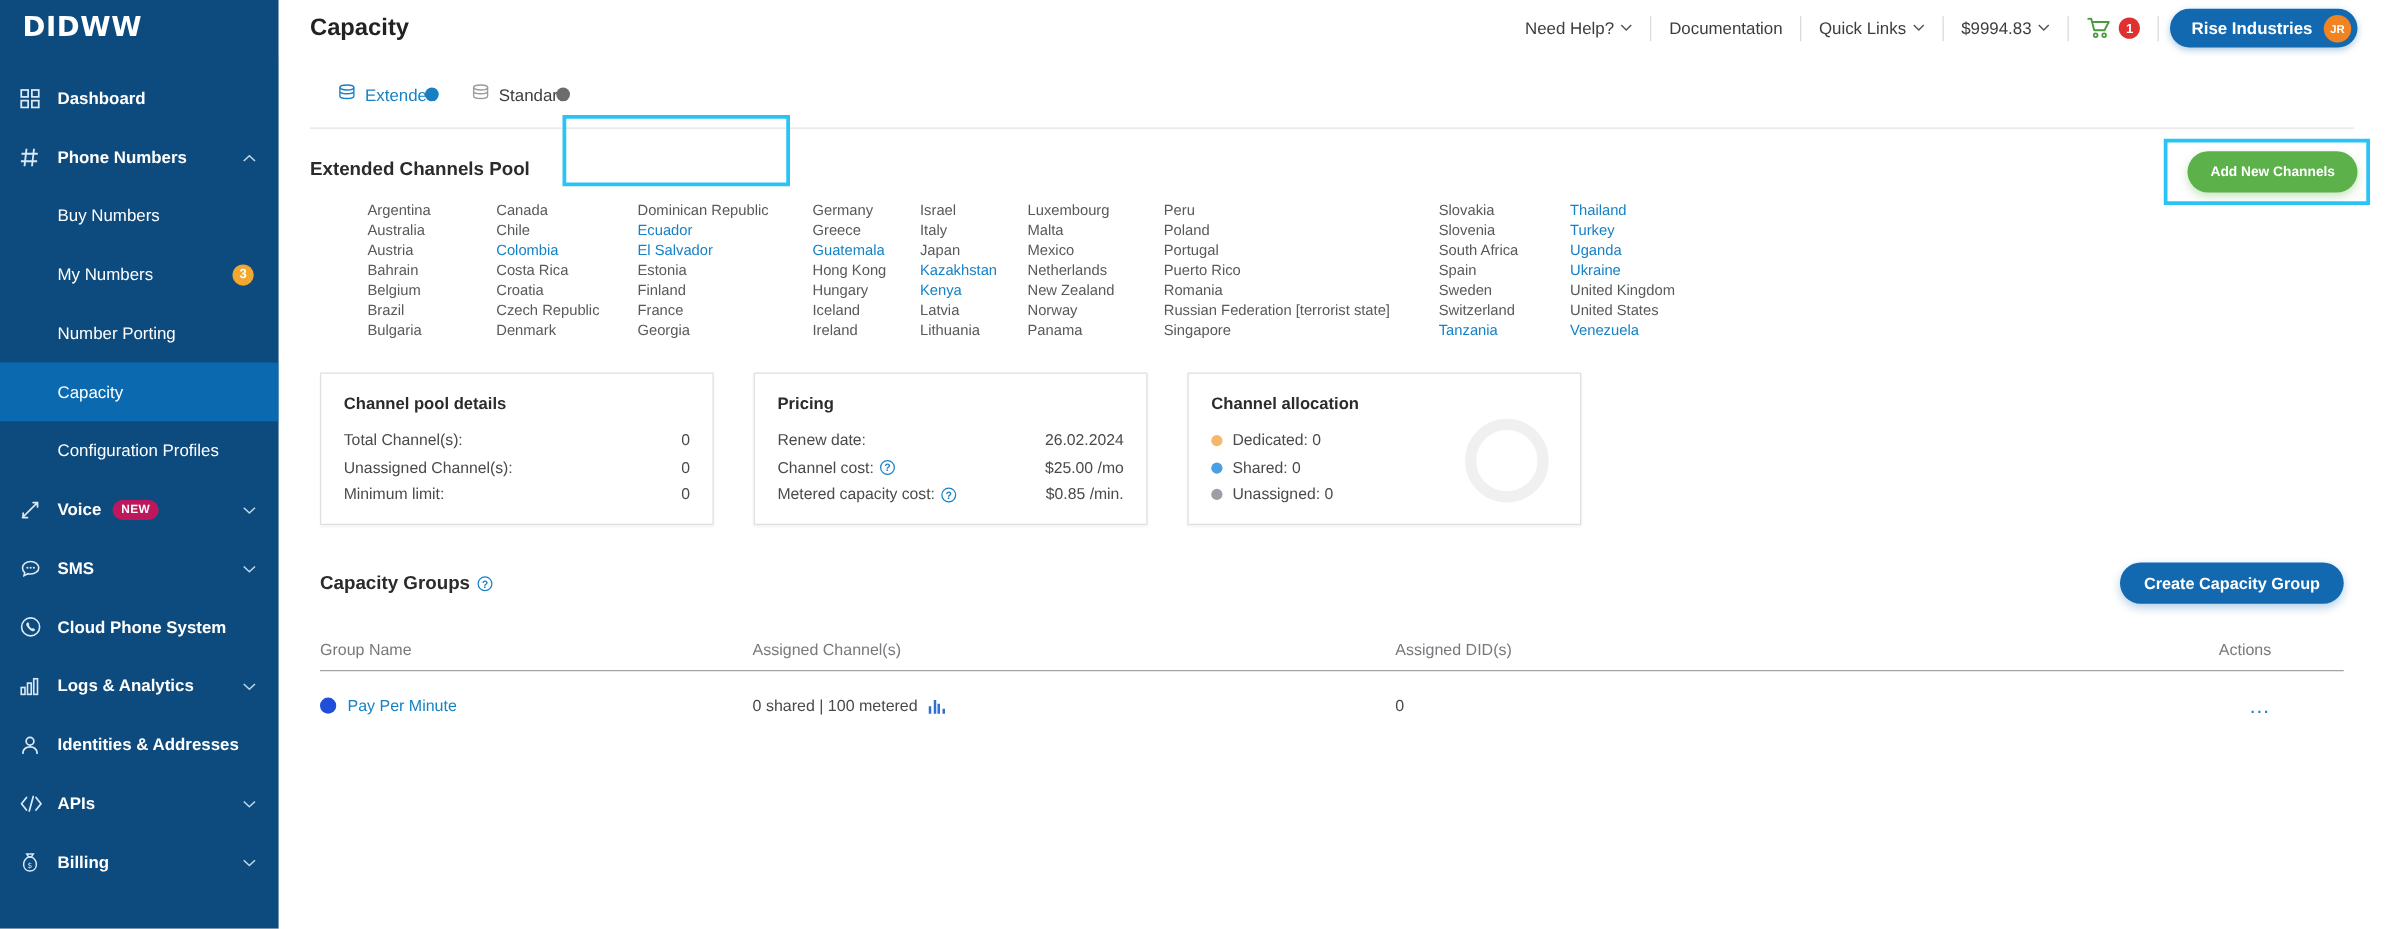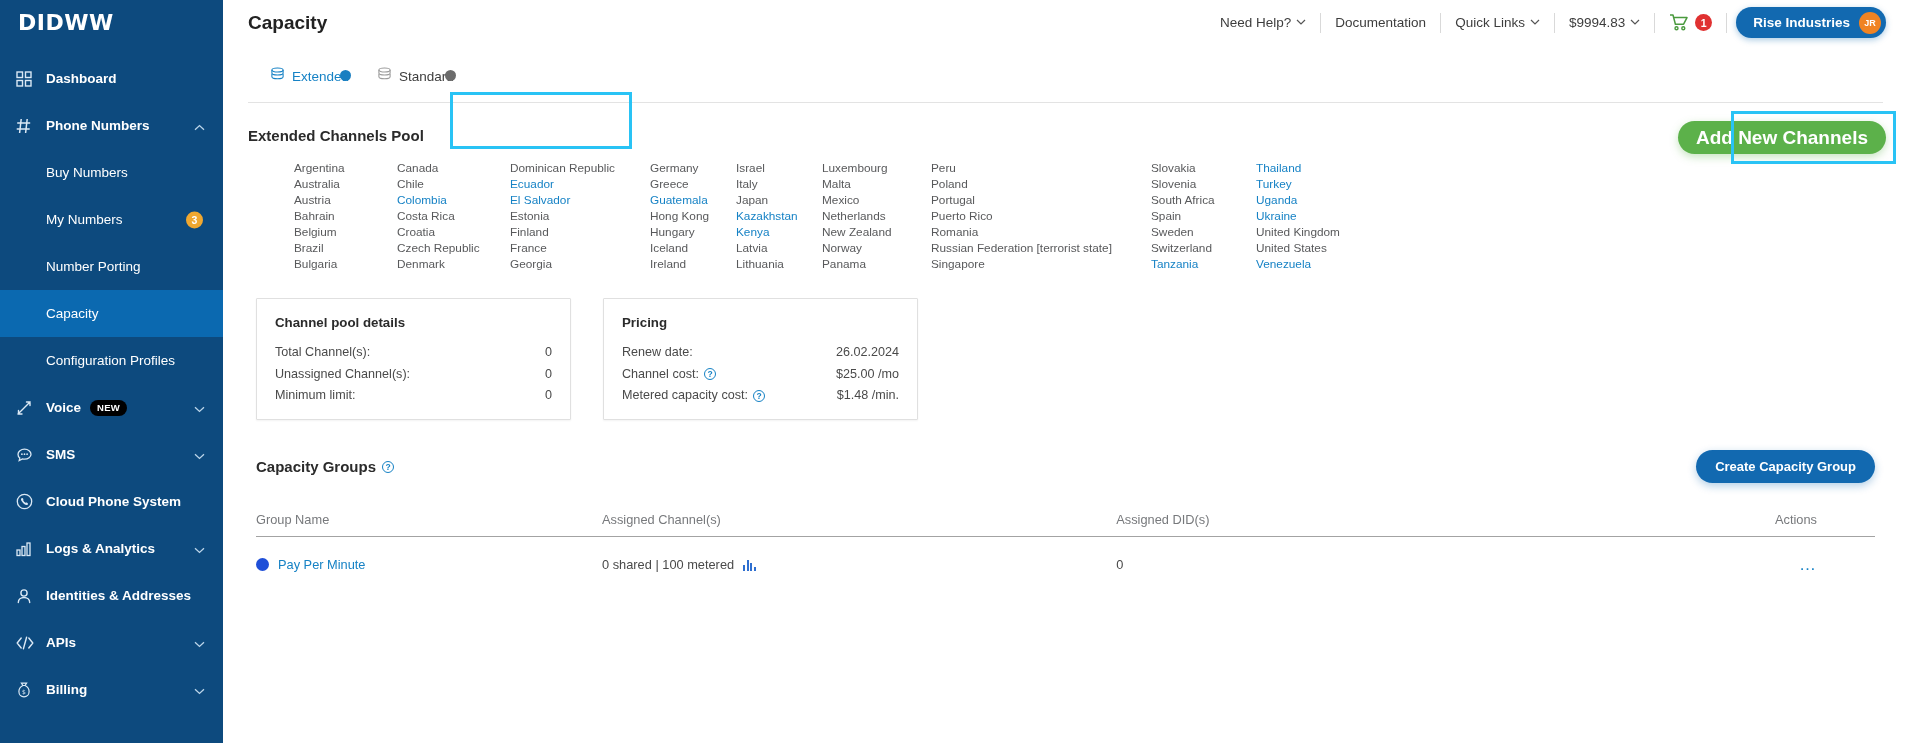--- a/index.html
+++ b/index.html
@@ -49,21 +49,21 @@
     position: absolute; right: 18px; top: 50%; transform: translateY(-50%);
     color: #bcd6ea;
   }
   .badge-count {
     position: absolute; right: 20px; top: 50%; transform: translateY(-50%);
     background: #f0a830; color: #fff; font-size: 10.5px; font-weight: bold;
     width: 17px; height: 17px; border-radius: 50%;
     display: flex; align-items: center; justify-content: center;
   }
   .badge-new {
-    background: #000000; color: #fff; font-size: 9.5px; font-weight: bold;
+    background: #be185d; color: #fff; font-size: 9.5px; font-weight: bold;
     border-radius: 9px; padding: 2px 7px 3px; margin-left: 9px; letter-spacing: .3px;
   }
 
   
   .main { flex: 1; height: 743px; background: #ffffff; position: relative; overflow: hidden; }
 
   
   .topbar {
     height: 45px; display: flex; align-items: center;
     padding: 0 22px 0 25px; background: #fff;
@@ -126,21 +126,21 @@
     font-size: 15px; font-weight: bold; color: #2b2b2b;
     margin-top: 24px; display: flex; align-items: center; gap: 6px;
   }
   .addnew-outline {
     position: absolute; right: 12px; top: 111px; width: 165px; height: 53px;
     border: 3px solid #29c3f5; z-index: 5; pointer-events: none;
   }
   .btn-green {
     position: absolute; right: 22px; top: 121px;
     background: #5cb14a; color: #fff; border: none; border-radius: 18px;
-    height: 33px; padding: 0 18px; font-size: 19px; font-weight: bold;
+    height: 33px; padding: 0 18px; font-size: 11px; font-weight: bold;
     cursor: pointer; font-family: "Liberation Sans", sans-serif;
     box-shadow: 0 3px 8px rgba(92,177,74,.35);
   }
   .btn-blue {
     background: #1269b0; color: #fff; border: none; border-radius: 18px;
     height: 33px; padding: 0 19px; font-size: 13px; font-weight: bold;
     cursor: pointer; font-family: "Liberation Sans", sans-serif;
     box-shadow: 0 3px 8px rgba(18,105,176,.32);
   }
 
@@ -531,25 +531,43 @@
               <div class="kv">
                 <span class="k">Renew date:</span>
                 <span class="v">26.02.2024</span>
               </div>
               <div class="kv">
                 <span class="k">Channel cost:<span class="qmark">?</span></span>
                 <span class="v">$25.00 /mo</span>
               </div>
               <div class="kv">
                 <span class="k">Metered capacity cost:<span class="qmark">?</span></span>
-                <span class="v">$1.48 /min.</span>
+                <span class="v">$0.85 /min.</span>
               </div>
             </div>
         </div>
 
+        <div class="card">
+          <div class="card-title">Channel allocation</div>
+          <div id="alloc-rows">
+              <div class="legend-row">
+                <span class="legend-dot" style="background: rgb(246, 183, 104);"></span>
+                <span>Dedicated: 0</span>
+              </div>
+              <div class="legend-row">
+                <span class="legend-dot" style="background: rgb(74, 159, 224);"></span>
+                <span>Shared: 0</span>
+              </div>
+              <div class="legend-row">
+                <span class="legend-dot" style="background: rgb(154, 160, 166);"></span>
+                <span>Unassigned: 0</span>
+              </div>
+            </div>
+          <div class="donut"></div>
+        </div>
       </div>
 
       <div class="cg-head">
         <div class="section-title">
           <span>Capacity Groups</span>
           <span class="qmark">?</span>
         </div>
         <button class="btn-blue">Create Capacity Group</button>
       </div>
 

